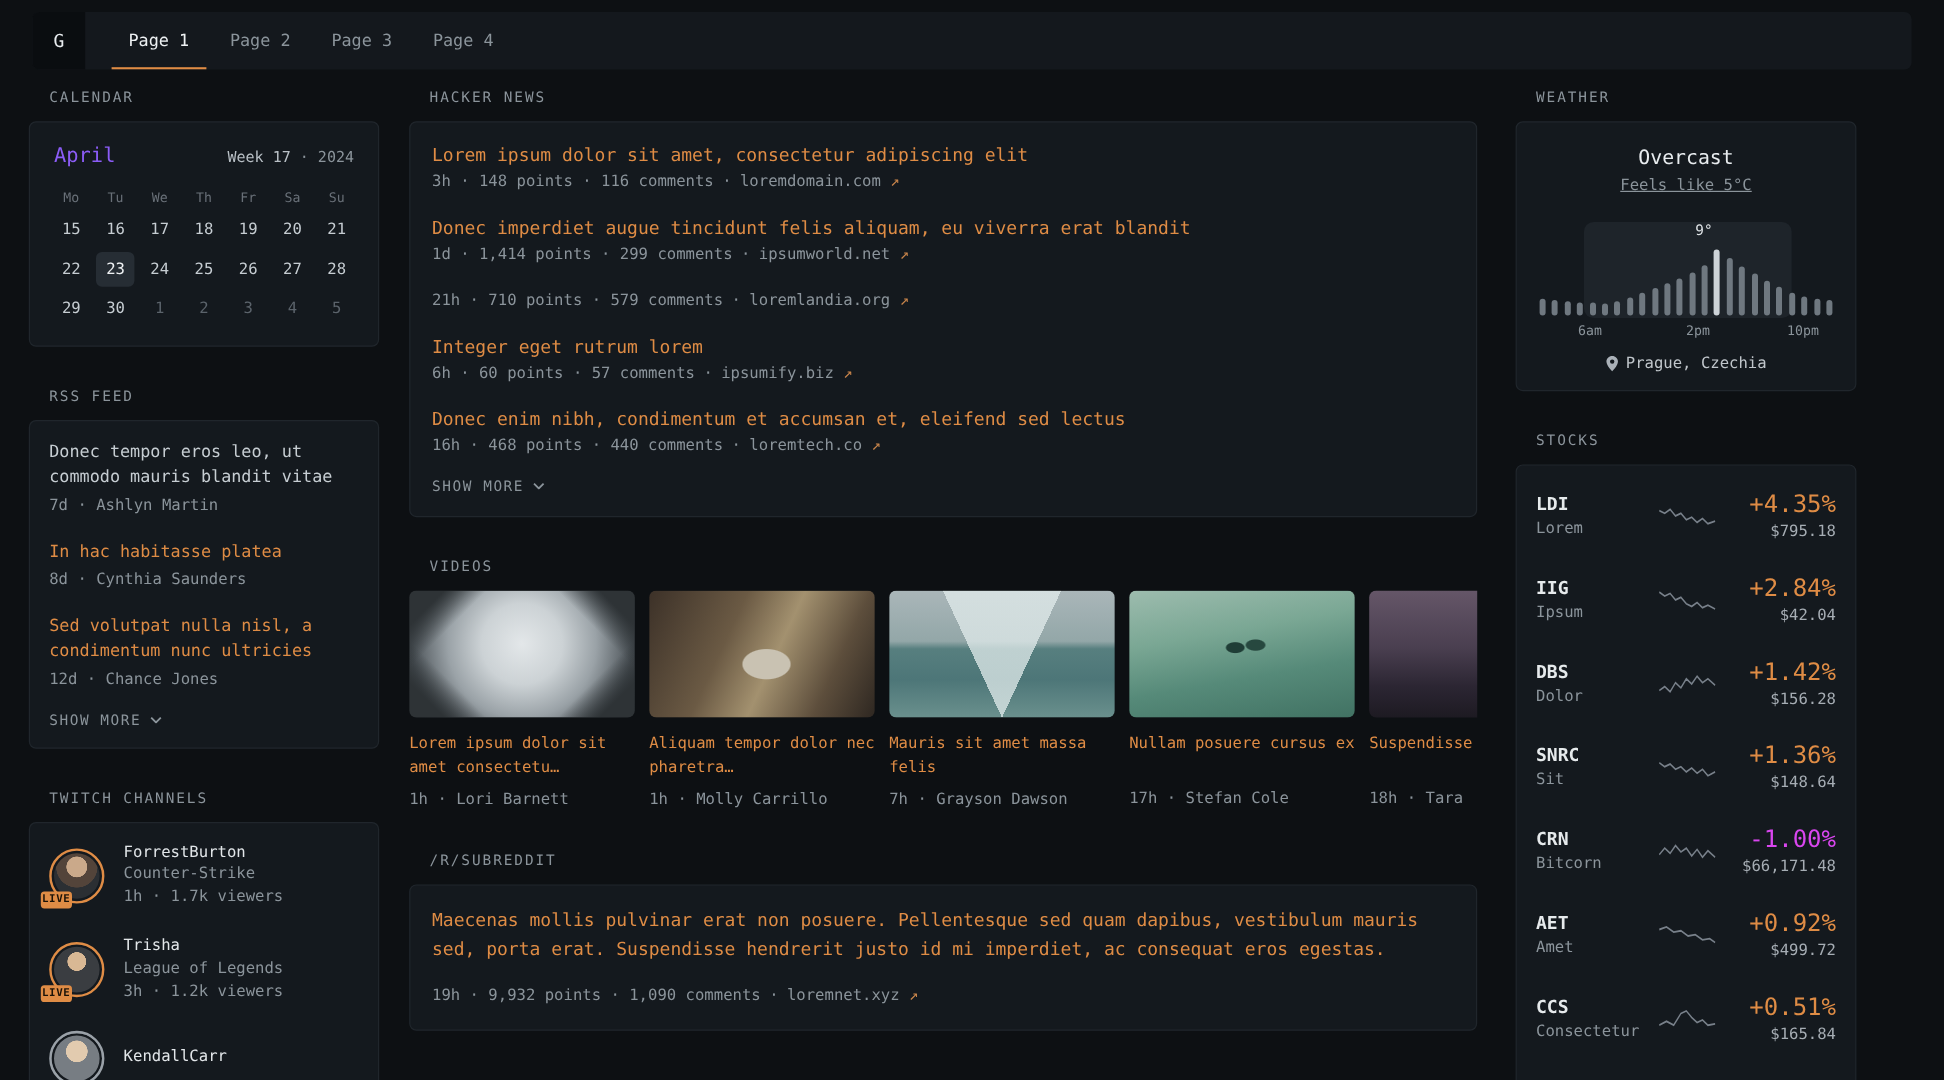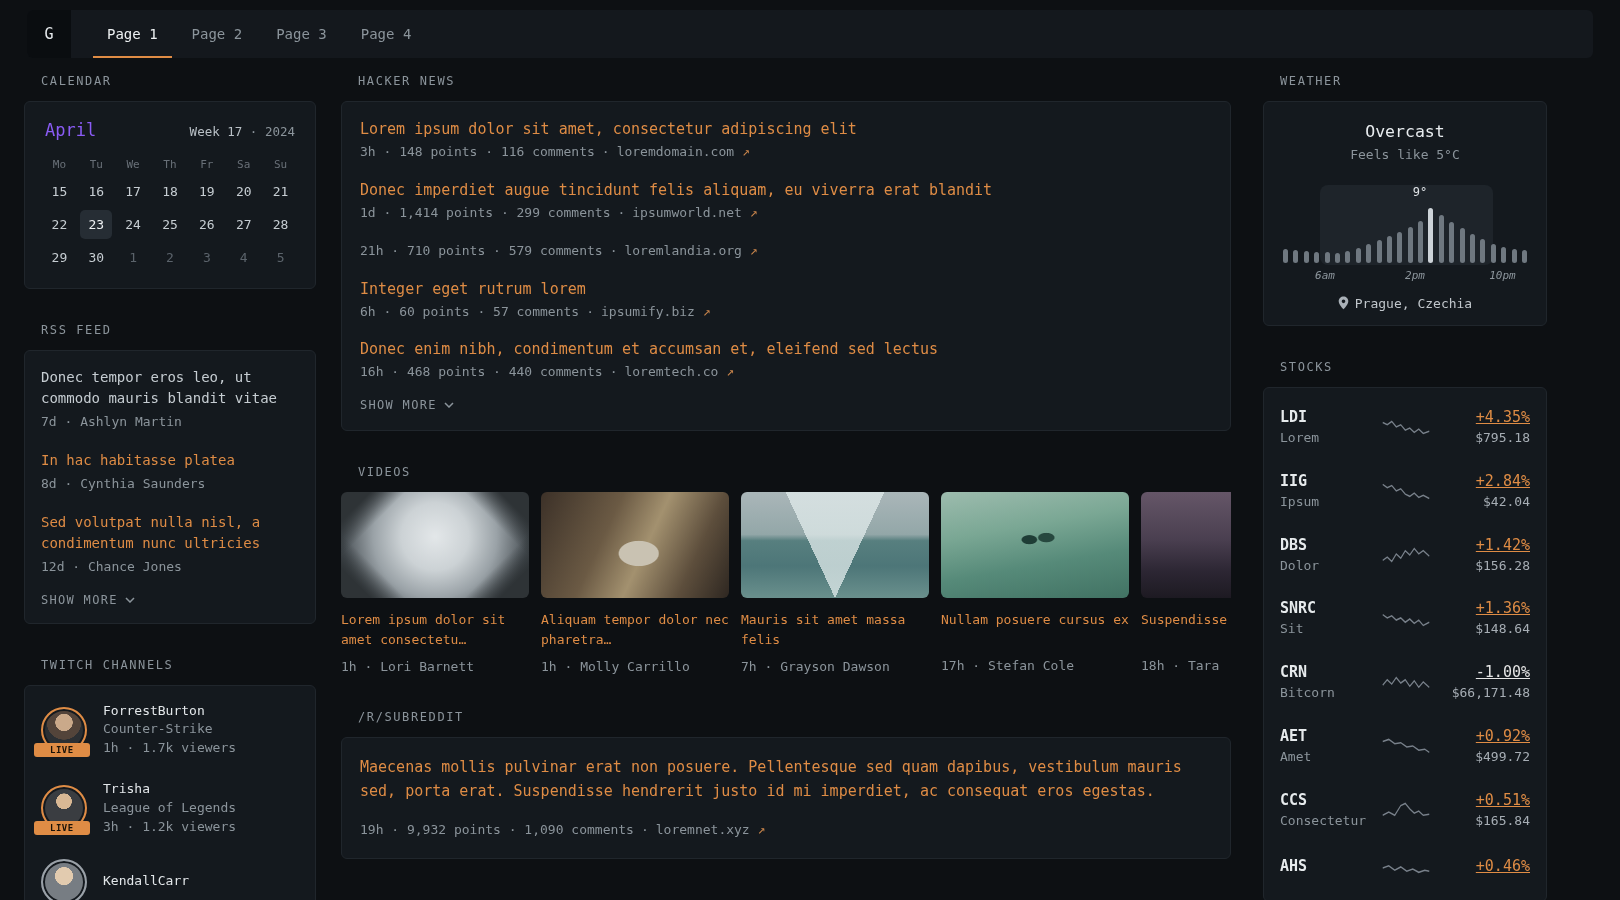--- a/index.html
+++ b/index.html
@@ -66,21 +66,21 @@
   .channel { display: flex; gap: 16px; align-items: center; cursor: pointer; }
   .channel + .channel { margin-top: 22px; }
   .avatar-wrap { position: relative; flex: none; width: 46px; height: 46px; }
   .avatar {
     display: block; width: 46px; height: 46px; border-radius: 50%;
     border: 2px solid #df8c45; box-shadow: inset 0 0 0 2px #14191e;
   }
   .avatar[data-avatar="a3"] { border-color: #9aa1a8; }
   .live-badge {
     position: absolute; left: -7px; bottom: -4px; background: #df8c45; color: #1a1208;
-    font-size: 9px; font-weight: bold; letter-spacing: .5px; padding: 2px 16px; border-radius: 3px;
+    font-size: 9px; font-weight: bold; letter-spacing: .5px; padding: 2px 1px; border-radius: 3px;
   }
   .live-badge:empty { display: none; }
   .ch-name { font-size: 13px; color: #e2e6e9; line-height: 1.45; }
 
   
   .panel.hn { padding: 18px; }
   .hn-item + .hn-item { margin-top: 19px; }
   .hn-title { display: block; font-size: 15px; color: #df8c45; margin-bottom: 5px; cursor: pointer; }
   .hn-meta { display: flex; align-items: center; gap: 7px; }
   .domain { color: #8b949b; cursor: pointer; }
@@ -115,44 +115,44 @@
   [data-avatar="a3"] { background: radial-gradient(circle at 50% 36%, #e2cbaf 0 26%, #777d83 27% 100%); }
 
   
   .panel.reddit { padding: 18px; }
   .r-title { display: block; font-size: 15px; line-height: 1.55; color: #df8c45; cursor: pointer; }
   .reddit-post .hn-meta { margin-top: 18px; }
 
   
   .panel.weather { padding: 20px 16px 14px; }
   .w-cond { text-align: center; font-size: 16.5px; color: #e8ecef; }
-  .w-feels { text-align: center; margin-top: 5px; }
+  .w-feels { text-align: center; margin-top: 5px; text-decoration: underline; }
   .w-chart { position: relative; height: 100px; margin-top: 18px; }
   .w-highlight { position: absolute; left: 16%; width: 69%; top: 2px; bottom: 18px; background: #1e242a; border-radius: 8px; }
   .w-bars { position: absolute; left: 0; right: 0; bottom: 20px; height: 62px; display: flex; align-items: flex-end; justify-content: space-between; padding: 0 3px; }
   .wbar { width: 5px; border-radius: 2.5px; background: #6f7880; }
   .wbar[data-v="hi"] { background: #cdd3d8; }
   .w-peak { position: absolute; top: 2px; left: 56%; transform: translateX(-50%); font-size: 12px; color: #dfe3e6; }
   .w-axis { position: absolute; bottom: 0; left: 0; right: 0; height: 14px; font-size: 11px; color: #8b949b; }
-  .ax { position: absolute; transform: translateX(-50%); font-style: italic; }
+  .ax { position: absolute; transform: translateX(-50%); }
   .ax1 { left: 18%; } .ax2 { left: 54%; } .ax3 { left: 89%; }
   .w-loc { display: flex; justify-content: center; align-items: center; gap: 6px; margin-top: 13px; font-size: 13px; color: #c0c6cb; }
 
   
   .panel.stocks { padding: 8px 16px; }
   .stock-row { display: flex; align-items: center; gap: 10px; padding: 12px 0; cursor: pointer; }
   .s-left { width: 92px; flex: none; }
   .s-ticker { font-size: 15px; font-weight: bold; color: #e6eaec; }
   .s-left .meta { margin-top: 3px; }
   .s-spark { flex: 1; height: 26px; }
   .s-spark svg { width: 100%; height: 100%; }
   .s-spark polyline { fill: none; stroke: #78808a; stroke-width: 1.4; }
   .s-right { flex: none; min-width: 90px; text-align: right; }
-  .s-change { font-size: 15px; color: #df8c45; text-decoration: underline; }
-  .s-change[data-dir="down"] { color: #e5e5e5; }
+  .s-change { font-size: 20px; color: #df8c45; }
+  .s-change[data-dir="down"] { color: #d946ef; }
   .s-price { margin-top: 3px; color: #a6adb4; }
 </style>
 </head>
 <body>
 
 <header class="topbar">
   <div class="logo">G</div>
   <nav class="tabs">
 
       <a class="tab" data-active="true">

